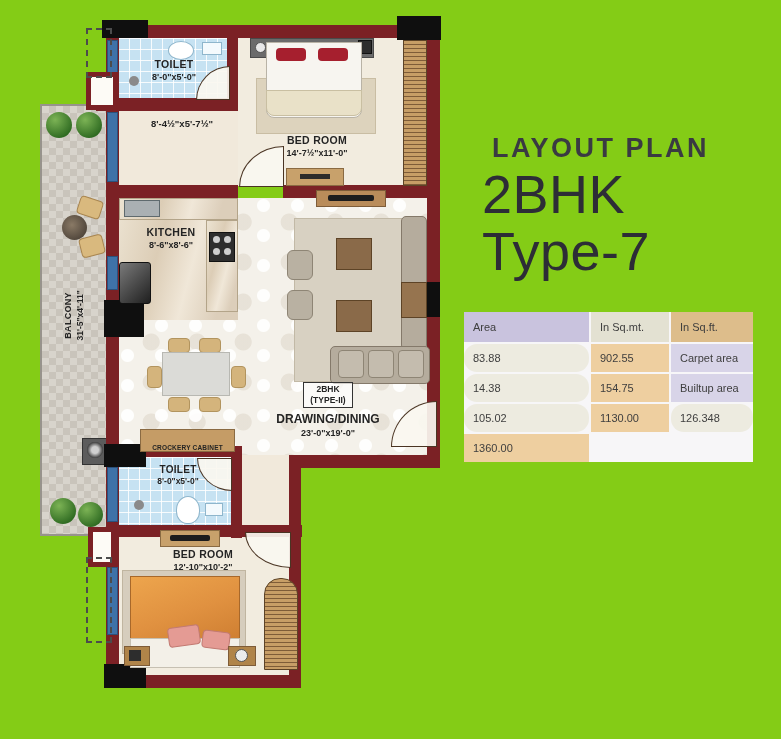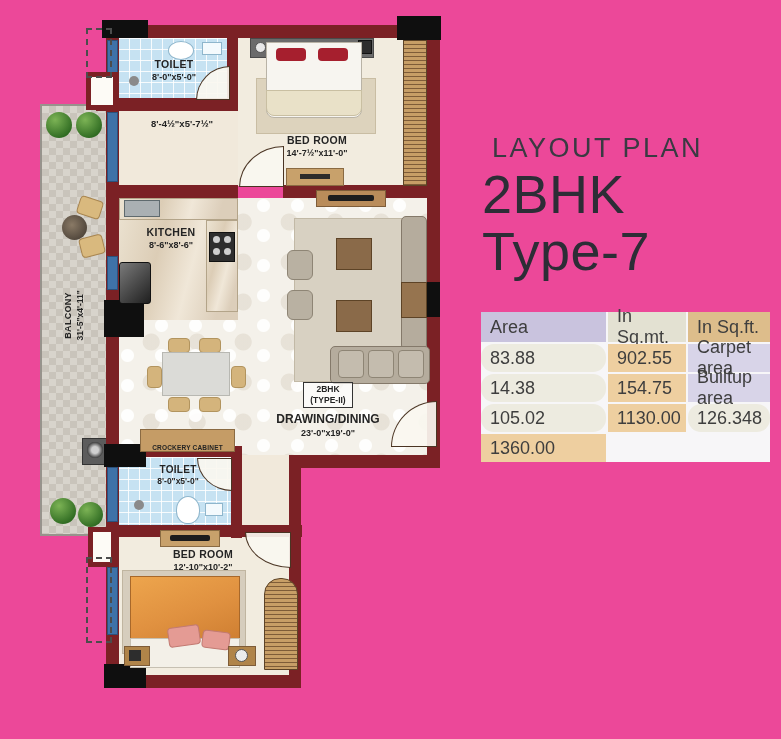--- a/index.html
+++ b/index.html
@@ -1,16 +1,16 @@
 <!DOCTYPE html>
 <html><head>
 <meta charset="utf-8">
 <style>
   html,body{margin:0;padding:0;}
-  .page{position:relative;width:781px;height:739px;background:#ec4899;overflow:hidden;
+  .page{position:relative;width:781px;height:739px;background:#84cc16;overflow:hidden;
         font-family:"Liberation Sans", sans-serif;}
   .abs{position:absolute;}
   
   .wall{position:absolute;background:#7b2125;}
   .pcol{position:absolute;background:#0f0f0f;}
   .win{position:absolute;background:#3f72a8;border:1px solid #2b517c;box-sizing:border-box;}
   .niche{position:absolute;background:#fdfbf6;border:5px solid #7b2125;box-sizing:border-box;}
   .dash{position:absolute;border:2px dashed #4c4c4c;box-sizing:border-box;}
   .floor{position:absolute;}
   .tile{background-color:#c6e2f2;background-image:linear-gradient(rgba(255,255,255,.85) 1px,transparent 1px),linear-gradient(90deg,rgba(255,255,255,.85) 1px,transparent 1px);background-size:11px 11px;}
@@ -20,24 +20,24 @@
   .marblef{background:linear-gradient(105deg,#ece3d2 0%,#dccdb6 35%,#f0e7d8 60%,#dcceba 85%);}
   .paver{position:absolute;background-color:#d8d4cc;background-image:linear-gradient(45deg,#c9c4bb 25%,transparent 25% 75%,#c9c4bb 75%),linear-gradient(45deg,#c9c4bb 25%,transparent 25% 75%,#c9c4bb 75%);background-position:0 0,7px 7px;background-size:14px 14px;border:2px solid #97938c;box-sizing:border-box;}
   .tree{position:absolute;border-radius:50%;background:radial-gradient(circle at 35% 30%,#7cb355,#2f6b22 75%);}
   .slats{position:absolute;background:repeating-linear-gradient(180deg,#c79e66 0 3px,#7e5c38 3px 4px);border:1px solid #5d4326;box-sizing:border-box;}
   .door{position:absolute;background:rgba(250,247,240,.92);border:1px solid #4a3423;box-sizing:border-box;}
   .furn{position:absolute;box-sizing:border-box;}
   .lbl{position:absolute;text-align:center;color:#242424;font-weight:bold;line-height:1.3;}
   .lbl .l1{display:block;font-size:10.5px;letter-spacing:.3px;}
   .lbl .l2{display:block;font-size:9px;}
   
-  .kicker{position:absolute;left:492px;top:133px;font-size:27px;letter-spacing:2.5px;color:#3a3a42;font-weight:400;}
+  .kicker{position:absolute;left:492px;top:133px;font-size:27px;letter-spacing:2.5px;color:#3a3a42;font-weight:700;}
   .bigtitle{position:absolute;left:482px;top:166px;font-size:54px;color:#2d2d36;font-weight:300;line-height:1.06;letter-spacing:.5px;}
   .bigtitle span{display:block;}
-  .area-table{position:absolute;left:481px;top:312px;display:grid;grid-template-columns:125px 78px 82px;grid-template-rows:30px 28px 28px 28px 28px;gap:2px;background:#f7f6f8;font-size:18px;color:#3e3e3e;}
+  .area-table{position:absolute;left:464px;top:312px;display:grid;grid-template-columns:125px 78px 82px;grid-template-rows:30px 28px 28px 28px 28px;gap:2px;background:#f7f6f8;font-size:11px;color:#3e3e3e;}
   .at-cell{display:flex;align-items:center;padding-left:9px;}
   .h-a{background:#c9c3de;}.h-m{background:#e3e1d2;}.h-f{background:#ddbd8b;}
   .c-a{background:#d8d4e8;}.c-m{background:#edebe0;border-radius:13px;}.c-f{background:#eecfa0;}
 </style>
 </head>
 <body>
 
 <div class="page">
 
   <div class="abs" style="left:0;top:0;width:460px;height:739px;">

